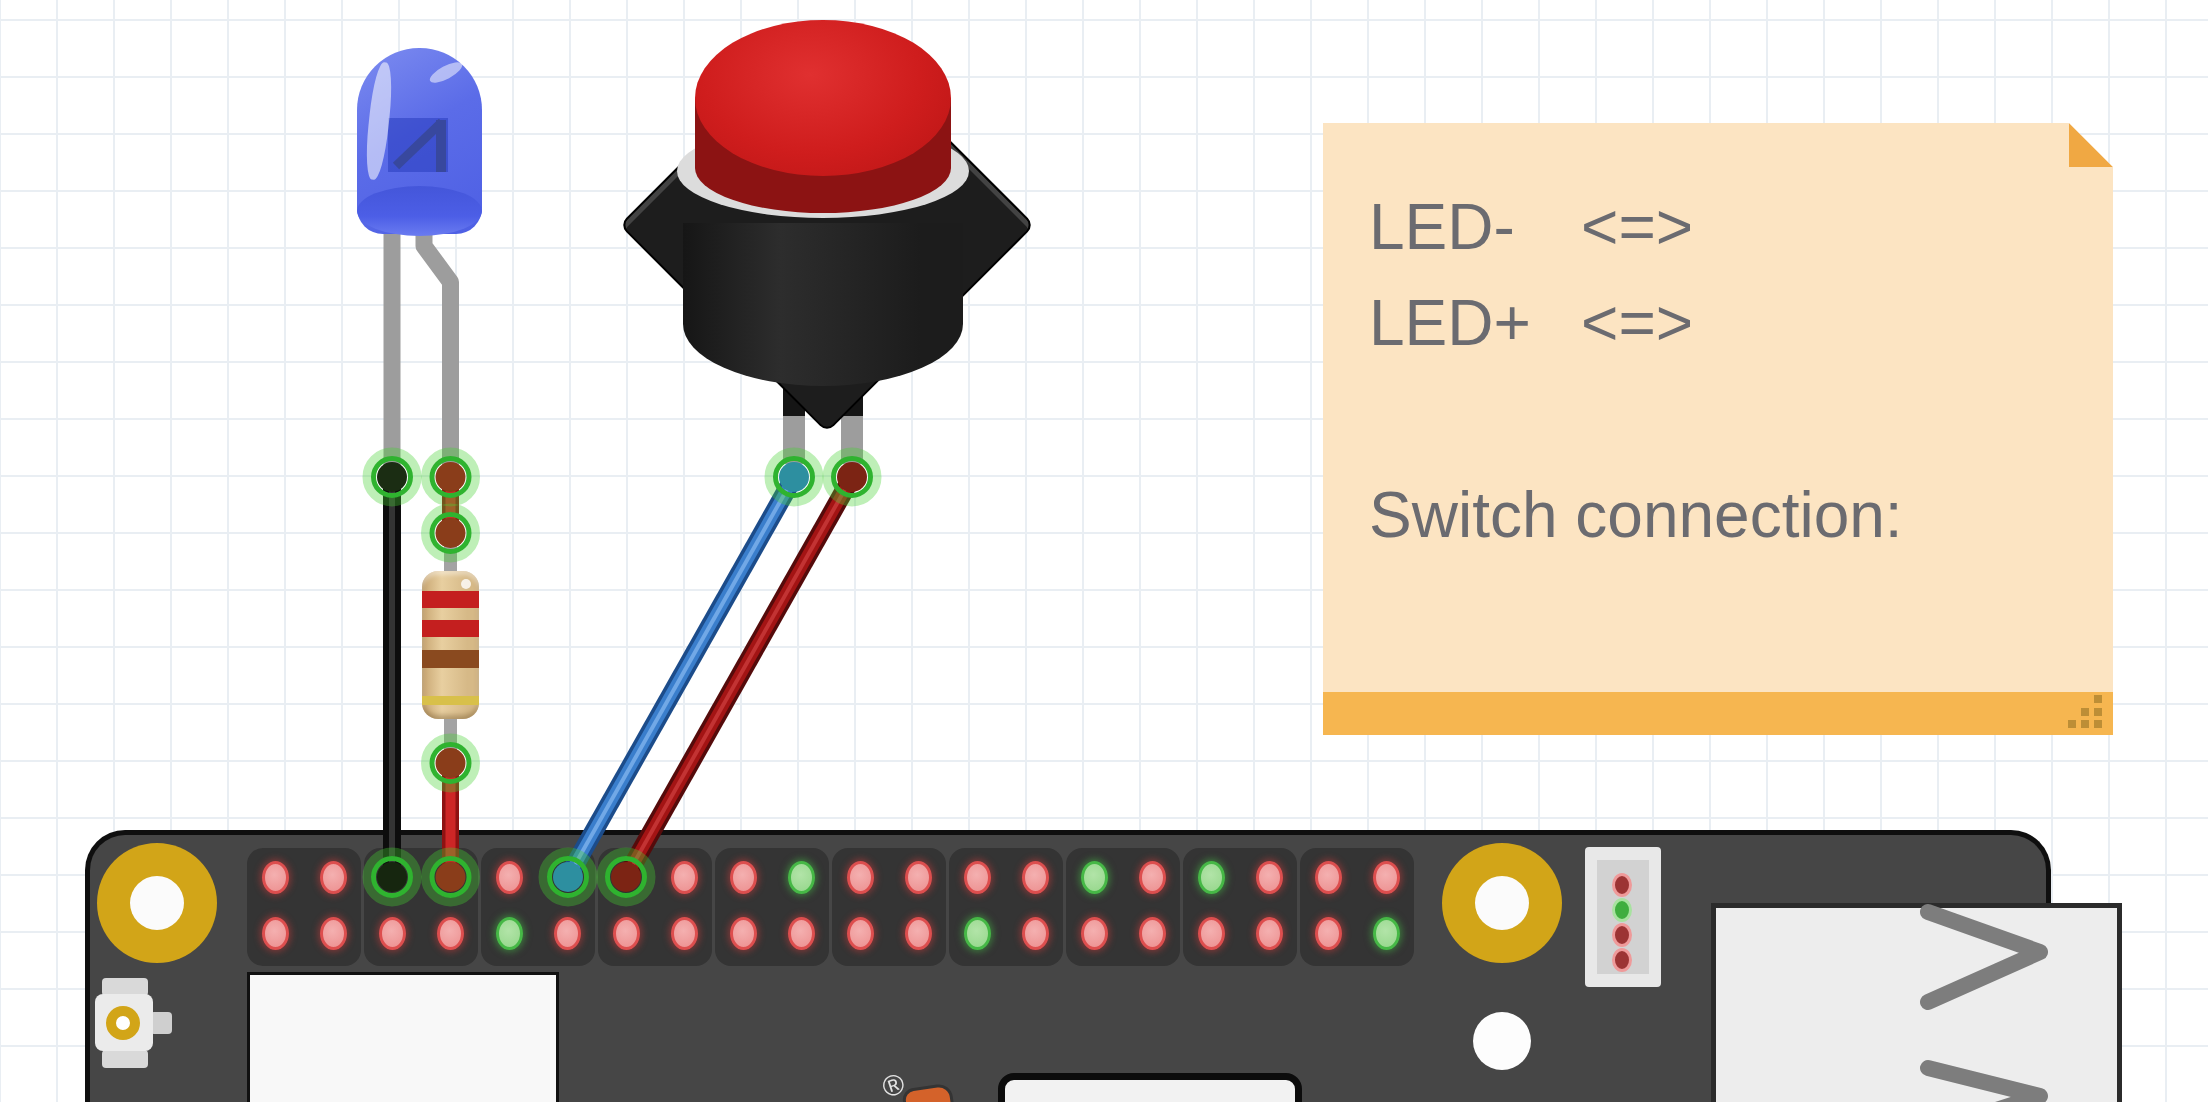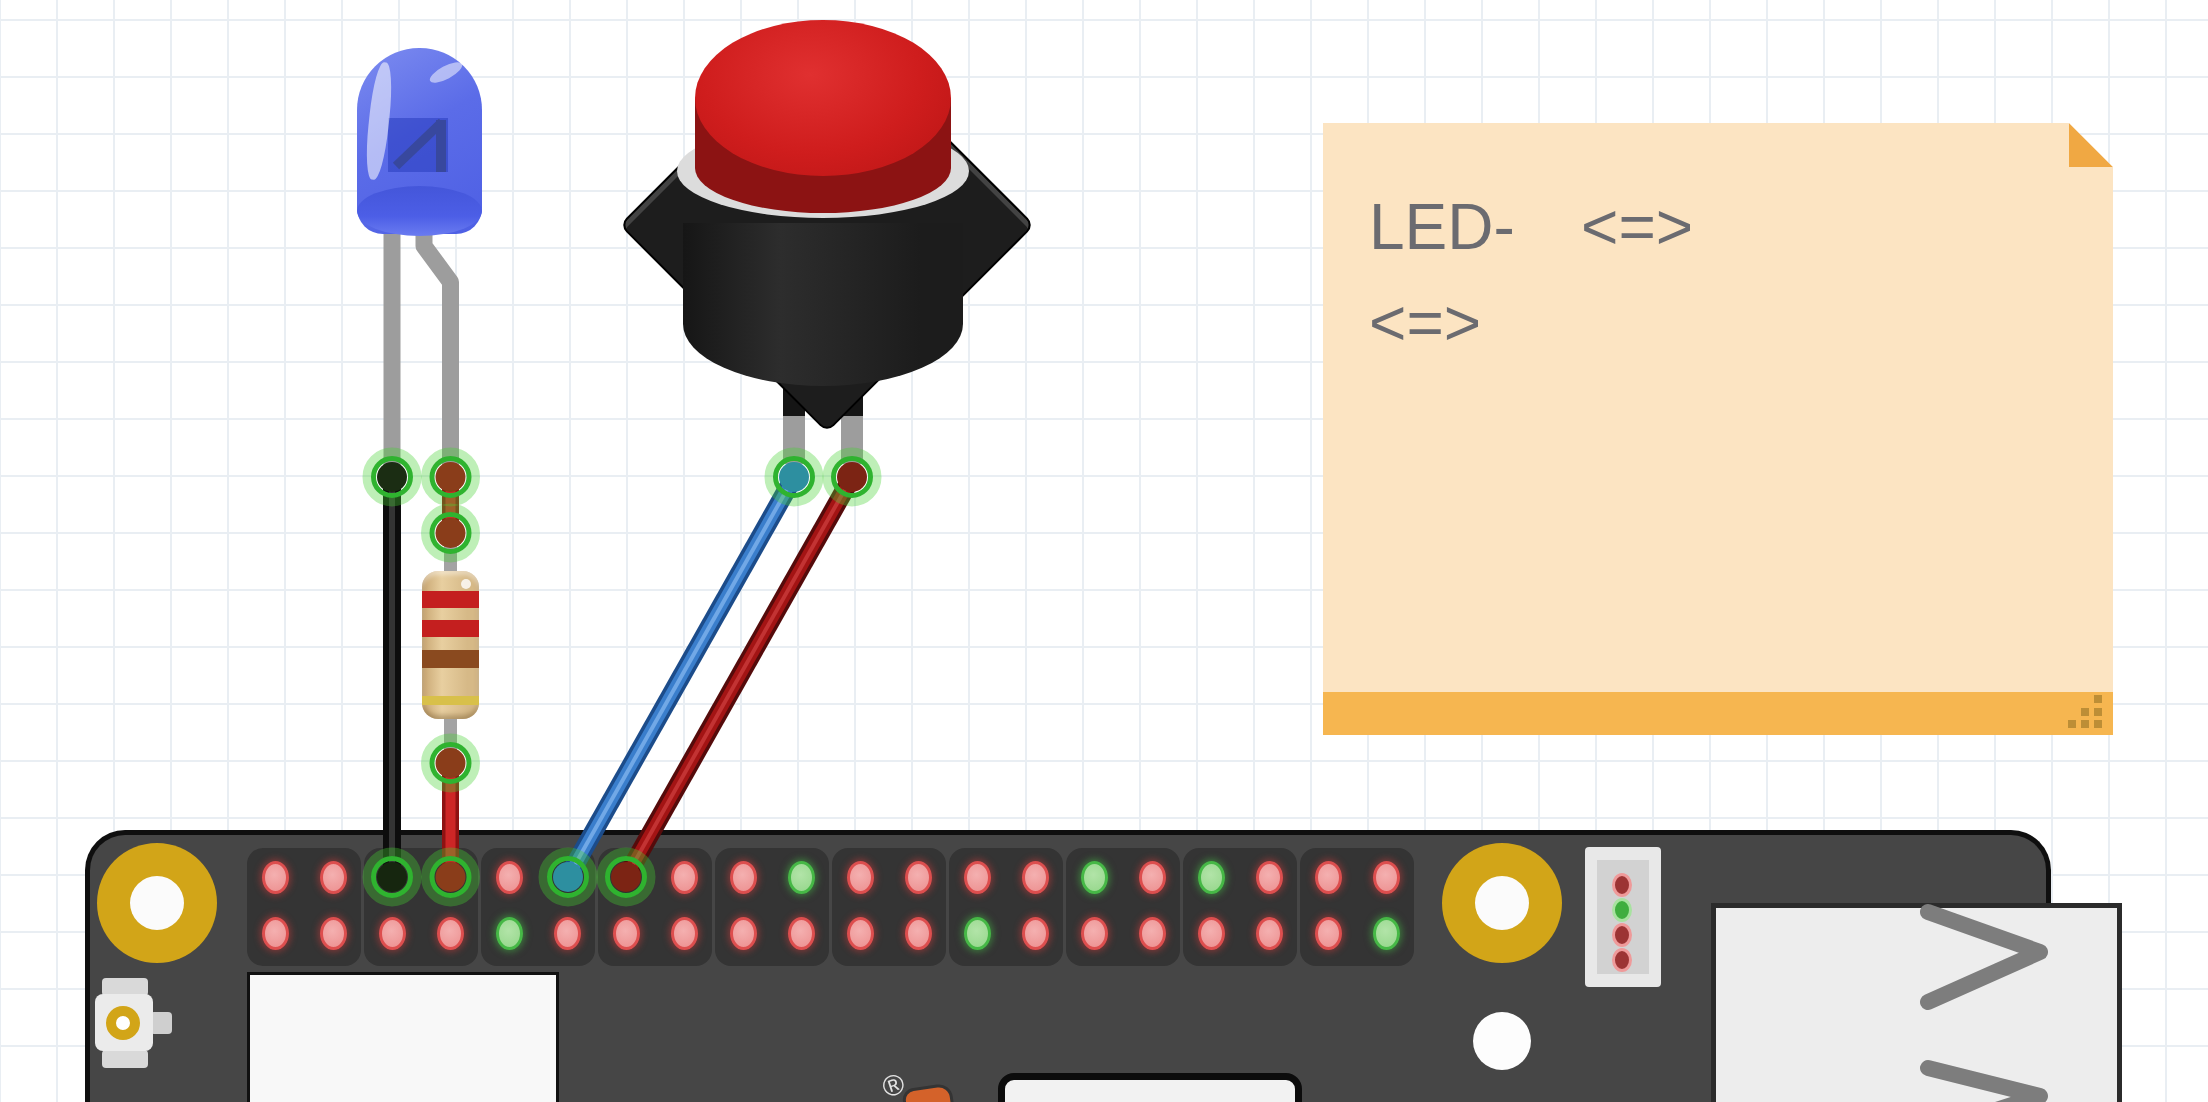--- a/index.html
+++ b/index.html
@@ -231,20 +231,22 @@
 
   <div class="abs note">
     <div class="note-fold"></div>
     <div class="note-bar"></div>
     <div class="note-text">
       <div class="nrow">
         <span class="ncol1">LED-</span>
         <span class="ncol2">&lt;=&gt;</span>
       </div>
       <div class="nrow">
+        <span class="ncol1">LED+</span>
         <span class="ncol2">&lt;=&gt;</span>
       </div>
       <div class="nspacer"></div>
+      <div>Switch connection:</div>
     </div>
     <div class="drag-dots"></div>
   </div>
 
 </div>
 
 </body></html>

